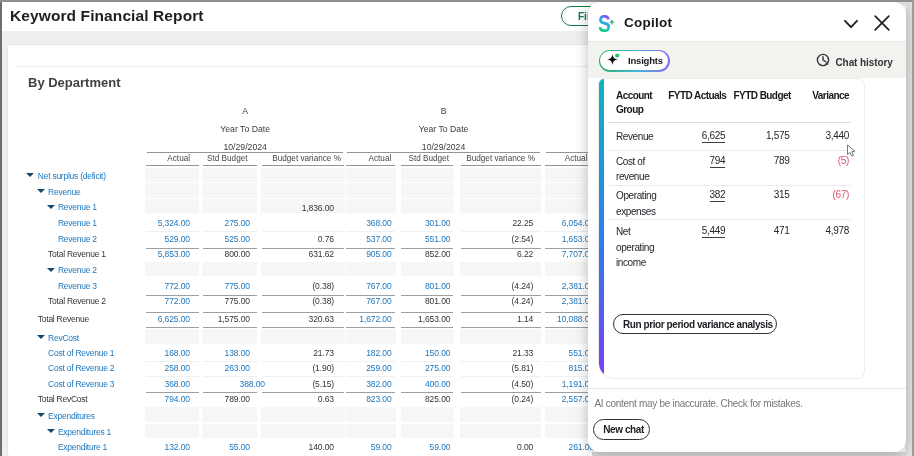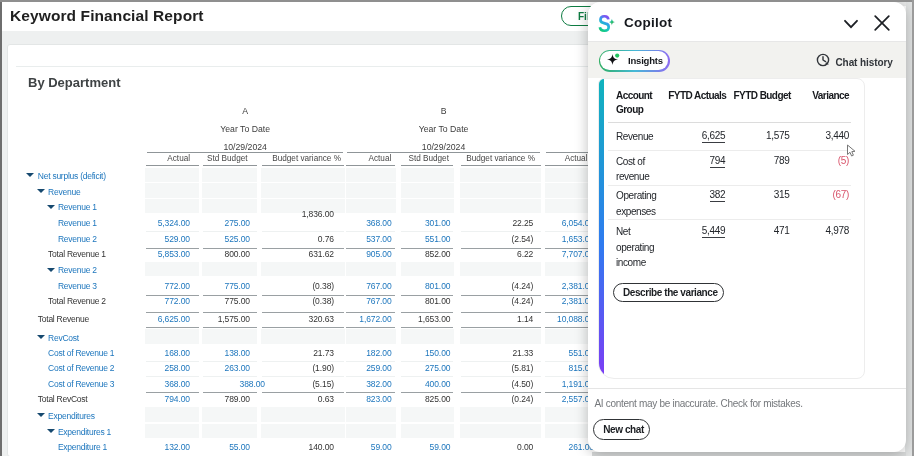--- a/index.html
+++ b/index.html
@@ -106,21 +106,21 @@
 <div class="gc" style="left:261.3px;top:199.0px;width:83.69999999999999px;height:14.3px"></div>
 <div class="gc" style="left:345.9px;top:199.0px;width:50.10000000000002px;height:14.3px"></div>
 <div class="gc" style="left:400.7px;top:199.0px;width:52.900000000000034px;height:14.3px"></div>
 <div class="gc" style="left:460.1px;top:199.0px;width:81.10000000000002px;height:14.3px"></div>
 <div class="gc" style="left:544.9px;top:199.0px;width:53.60000000000002px;height:14.3px"></div>
 <div class="tri" style="left:46.7px;top:204.70000000000002px"></div>
 <div class="rl" style="left:57.9px;top:200.2px;color:#1d76bd">Revenue 1</div>
 <div class="rl" style="left:57.9px;top:215.9px;color:#1d76bd">Revenue 1</div>
 <div class="rv" style="left:130.0px;top:215.9px;width:60px;color:#1d76bd">5,324.00</div>
 <div class="rv" style="left:190.0px;top:215.9px;width:60px;color:#1d76bd">275.00</div>
-<div class="rv" style="left:274.0px;top:207px;width:60px;color:#333333">1,836.00</div>
+<div class="rv" style="left:274.0px;top:201px;width:60px;color:#333333">1,836.00</div>
 <div class="rv" style="left:331.6px;top:215.9px;width:60px;color:#1d76bd">368.00</div>
 <div class="rv" style="left:390.4px;top:215.9px;width:60px;color:#1d76bd">301.00</div>
 <div class="rv" style="left:473.20000000000005px;top:215.9px;width:60px;color:#333333">22.25</div>
 <div class="rv" style="left:534.0px;top:215.9px;width:60px;color:#1d76bd">6,054.00</div>
 <div class="fl" style="left:145.7px;top:230.7px;width:52.900000000000006px"></div>
 <div class="fl" style="left:202.5px;top:230.7px;width:54.19999999999999px"></div>
 <div class="fl" style="left:261.8px;top:230.7px;width:82.69999999999999px"></div>
 <div class="fl" style="left:346.4px;top:230.7px;width:49.10000000000002px"></div>
 <div class="fl" style="left:401.2px;top:230.7px;width:51.900000000000034px"></div>
 <div class="fl" style="left:460.6px;top:230.7px;width:80.10000000000002px"></div>
@@ -370,21 +370,21 @@
     <div class="cdiv" style="left:19.5px;top:182.6px;width:243px;background:#ececec"></div>
     <div class="ct" style="left:28px;top:186.3px;width:50px">Operating expenses</div>
     <div class="cnum" style="left:80.3px;top:186.3px;width:57px"><span style="border-bottom:1px solid #3a3d42;padding-bottom:1px">382</span></div>
     <div class="cnum" style="left:145.5px;top:186.3px;width:56px">315</div>
     <div class="cnum" style="left:205px;top:186.3px;width:56px;color:#d9556c">(67)</div>
     <div class="cdiv" style="left:19.5px;top:217px;width:243px;background:#ececec"></div>
     <div class="ct" style="left:28px;top:221.8px;width:48px">Net operating income</div>
     <div class="cnum" style="left:80.3px;top:221.8px;width:57px"><span style="border-bottom:1px solid #3a3d42;padding-bottom:1.2px">5,449</span></div>
     <div class="cnum" style="left:145.5px;top:221.8px;width:56px">471</div>
     <div class="cnum" style="left:205px;top:221.8px;width:56px">4,978</div>
-    <div class="pill" style="left:25px;top:280.7px;width:111px;height:19.3px">Describe the variance</div>
+    <div class="pill" style="left:25px;top:312.2px;width:164px;height:19.9px">Run prior period variance analysis</div>
     <div id="pfootline"></div>
     <div id="aiwarn">AI content may be inaccurate. Check for mistakes.</div>
     <div id="newchat">New chat</div>
     <svg style="position:absolute;left:258px;top:142px;z-index:20" width="12" height="14" viewBox="0 0 12 14">
       <path d="M1.5 1 L1.5 10.5 L4 8.3 L5.6 12 L7.4 11.2 L5.8 7.6 L9 7.3 Z" fill="#fff" stroke="#777" stroke-width="1"></path>
     </svg>
   </div>
   <div id="lborder"></div>
   <div id="tborder"></div>
   <div id="rborder"></div>

